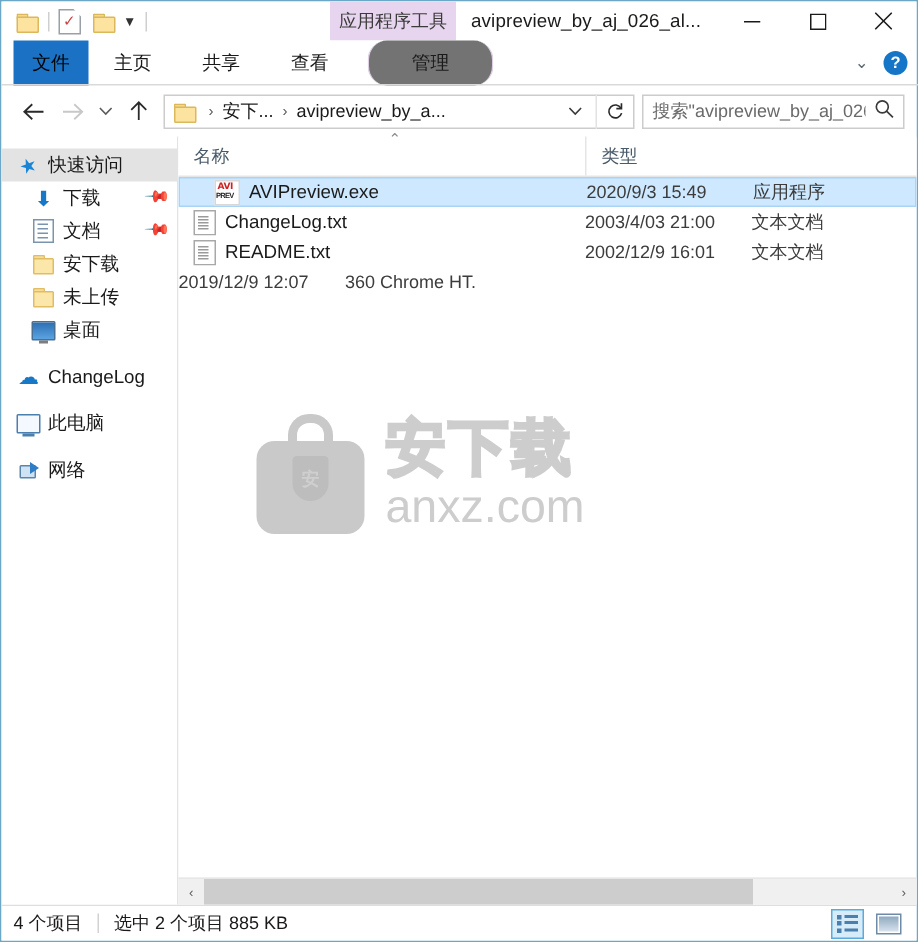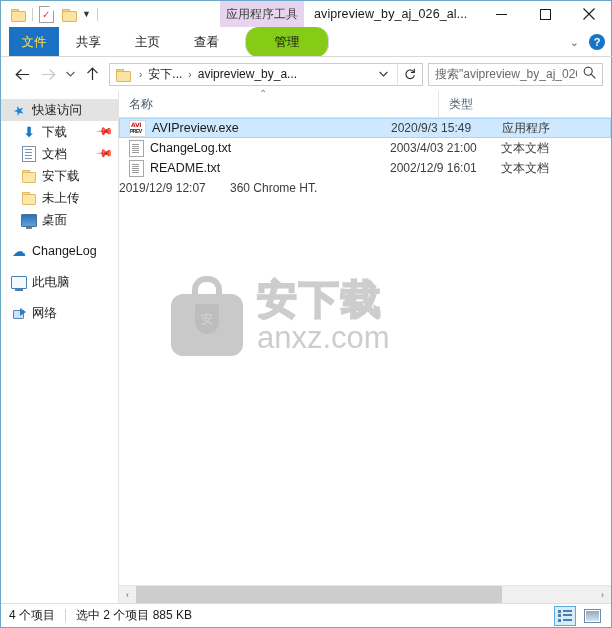--- a/index.html
+++ b/index.html
@@ -76,25 +76,25 @@
   
   .tabsrow{
     position:relative;height:30px;min-height:30px;background:#ffffff;
     display:flex;align-items:stretch;
   }
   .tab{
     display:flex;align-items:center;justify-content:center;
     font-size:12.5px;color:#1a1a1a;height:30px;box-sizing:border-box;
   }
   .tab.file{
-    background:#1b72c4;color:#fde047;width:50px;margin-left:8px;
+    background:#1b72c4;color:#000000;width:50px;margin-left:8px;
   }
   .tab.normal{padding:0 17px;}
   .tab.ctx{
-    width:84px;background:#84cc16;
+    width:84px;background:#737373;
     border-left:1px solid #dcd0e2;border-right:1px solid #dcd0e2;
     margin-left:9px;
     border-radius:13px;
   }
   .tabsrow .underline{
     position:absolute;left:0;bottom:0;width:612px;height:1px;background:#d9d9d9;
   }
   .ribbon-right{
     position:absolute;right:6px;top:0;height:30px;display:flex;align-items:center;gap:10px;
   }
@@ -210,21 +210,21 @@
   }
   .net-ico::after{
     content:"";position:absolute;right:0;top:0;width:0;height:0;
     border-left:6px solid #2f7dc4;border-top:4px solid transparent;border-bottom:4px solid transparent;
   }
 
   
   .listpane{flex:1;position:relative;display:flex;flex-direction:column;min-width:0;background:#fff;}
   .colhead{
     height:26px;min-height:26px;display:flex;align-items:center;
-    border-bottom:1px solid #e5e5e5;position:relative;background:#fff;gap:48px;
+    border-bottom:1px solid #e5e5e5;position:relative;background:#fff;
   }
   .col{
     font-size:12px;color:#4a5a68;height:26px;display:flex;align-items:center;
     box-sizing:border-box;position:relative;
   }
   .col .ctext{padding-left:10px;}
   .col.name{width:271px;}
   .col.date{width:111px;border-left:1px solid #e5e5e5;}
   .col.type{flex:1;border-left:1px solid #e5e5e5;}
   .sortcaret{
@@ -235,21 +235,21 @@
     height:20px;display:flex;align-items:center;font-size:12.5px;color:#1a1a1a;
     box-sizing:border-box;
   }
   .row.sel{
     background:#cde8ff;border:1px solid #a8d4f5;
   }
   .cell{
     display:flex;align-items:center;box-sizing:border-box;white-space:nowrap;overflow:hidden;
   }
   .cell.name{width:271px;padding-left:10px;gap:6px;}
-  .row.sel .cell.name{padding-left:9px;}
+  .row.sel .cell.name{padding-left:23px;}
   .cell.date{width:111px;color:#3c3c3c;font-size:12px;}
   .cell.type{flex:1;color:#3c3c3c;font-size:12px;overflow:hidden;text-overflow:clip;}
 
   .exe-ico{
     width:15px;height:15px;background:#fff;border:1px solid #d8d8d8;
     position:relative;flex:0 0 15px;overflow:hidden;
   }
   .exe-ico .t1{
     position:absolute;left:1px;top:1px;font-size:6px;color:#c22;font-weight:bold;
     line-height:6px;letter-spacing:-0.3px;font-family:"DejaVu Sans",sans-serif;
@@ -385,22 +385,22 @@
         <svg width="12" height="12" viewBox="0 0 12 12">
             <line x1="0.5" y1="0.5" x2="11.5" y2="11.5" stroke="#1a1a1a" stroke-width="1.1"></line>
             <line x1="11.5" y1="0.5" x2="0.5" y2="11.5" stroke="#1a1a1a" stroke-width="1.1"></line>
           </svg>
       </div>
     </div>
   </div>
 
   <div class="tabsrow">
     <div class="tab file">文件</div>
+    <div class="tab normal">主页</div>
     <div class="tab normal">共享</div>
-    <div class="tab normal">主页</div>
     <div class="tab normal">查看</div>
     <div class="tab ctx">管理</div>
     <div class="ribbon-right">
       <span class="chev-down">⌄</span>
       <span class="help-ico">?</span>
     </div>
     <div class="underline"></div>
   </div>
 
   <div class="addrbar">

